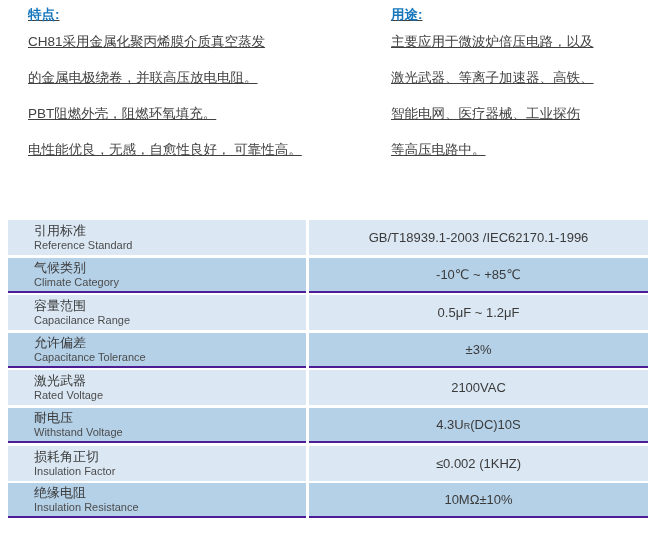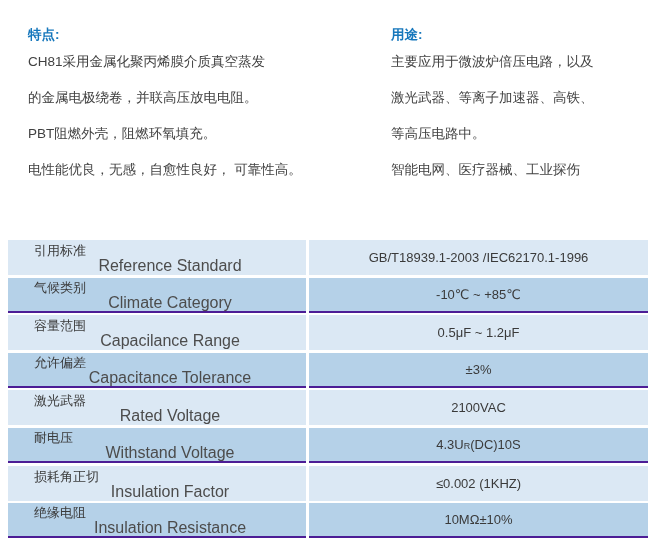--- a/index.html
+++ b/index.html
@@ -10,21 +10,22 @@
     position: relative;
     font-family: "Liberation Sans", "DejaVu Sans", sans-serif;
     color: #404040;
     overflow: hidden;
   }
   .page { width: 653px; height: 552px; background: #ffffff; }
 
   
   .top-section {
     display: flex;
-    padding: 26px 0 0 28px;
+    padding: 6px 0 0 28px;
+    text-decoration: underline;
   }
   .col-features { width: 363px; }
   .col-applications { flex: 1; }
   .col-heading {
     font-size: 13.5px;
     line-height: 18px;
     font-weight: bold;
     color: #1677bc;
   }
   .col p {
@@ -57,42 +58,42 @@
   .col-divider { width: 3px; background: #ffffff; height: 100%; }
   .value-cell {
     flex: 1;
     display: flex;
     align-items: center;
     justify-content: center;
     font-size: 13px;
     color: #3a3a3a;
   }
   .label-zh { font-size: 13px; line-height: 16px; color: #3a3a3a; }
-  .label-en { font-size: 16px; line-height: 13px; color: #4c4c4c; text-align: center; }
+  .label-en { font-size: 11px; line-height: 13px; color: #4c4c4c; }
   .sub-r { font-size: 9px; position: relative; top: 2px; }
 </style>
 </head>
 <body>
 
 <div class="page">
 
   <div class="top-section">
     <div class="col col-features">
       <div class="col-heading">特点:</div>
       <p>CH81采用金属化聚丙烯膜介质真空蒸发</p>
       <p>的金属电极绕卷，并联高压放电电阻。</p>
       <p>PBT阻燃外壳，阻燃环氧填充。</p>
       <p>电性能优良，无感，自愈性良好， 可靠性高。</p>
     </div>
     <div class="col col-applications">
       <div class="col-heading">用途:</div>
       <p>主要应用于微波炉倍压电路，以及</p>
       <p>激光武器、等离子加速器、高铁、</p>
+      <p>智能电网、医疗器械、工业探伤</p>
       <p>等高压电路中。</p>
-      <p>智能电网、医疗器械、工业探伤</p>
     </div>
   </div>
 
   <div class="spec-table">
 
     <div class="spec-row light">
       <div class="cell label-cell">
         <div class="label-zh">引用标准</div>
         <div class="label-en">Reference Standard</div>
       </div>

